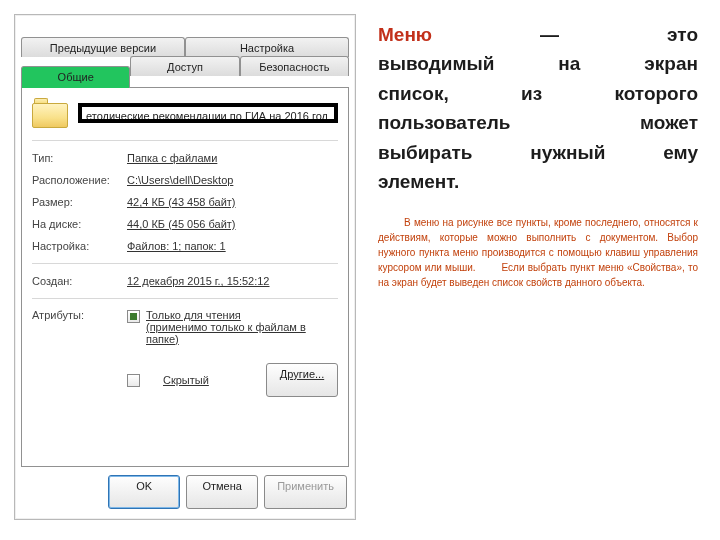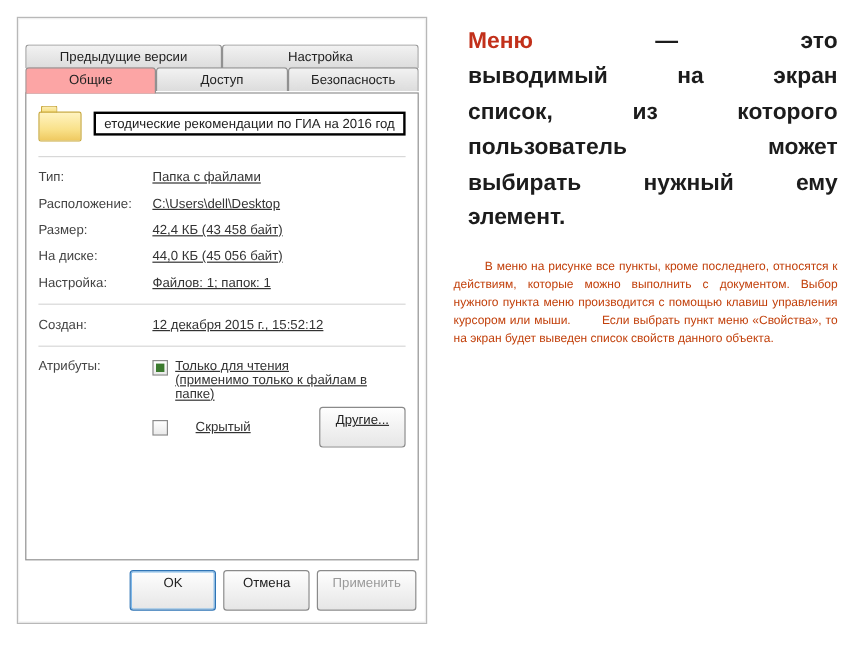--- a/index.html
+++ b/index.html
@@ -48,24 +48,25 @@
     white-space: nowrap;
     overflow: hidden;
     text-overflow: ellipsis;
     height: 20px;
     line-height: 16px;
   }
   .tab.inactive {
     background: linear-gradient(#f2f2f2, #dcdcdc);
   }
   .tab.active {
-    background: #fca5a5;
+    background: #22c55e;
     position: relative;
     height: 22px;
     z-index: 2;
+    margin-top: 10px;
   }
   .tab-row2 {
     margin-top: -1px;
   }
   .tab-page {
     border: 1px solid #919191;
     margin: -1px 6px 0 6px;
     flex: 1;
     background: #fff;
     padding: 10px 10px 8px 10px;
@@ -97,29 +98,28 @@
   .folder-icon .body-part {
     position: absolute;
     top: 5px; left: 0;
     width: 36px; height: 25px;
     background: linear-gradient(#fff3c0, #f9e18a 60%, #efc960);
     border: 1px solid #c9a93d;
     border-radius: 2px;
   }
   .name-field {
     flex: 1;
-    border: 2px solid #000000;
+    border: 4px solid #000000;
     height: 20px;
     line-height: 18px;
     padding: 0 4px;
     font-size: 11px;
     color: #222;
     white-space: nowrap;
     overflow: hidden;
-    text-align: center;
   }
   hr.sep {
     border: none;
     border-top: 1px solid #d8d8d8;
     margin: 6px 0;
   }
   .prop-row {
     display: flex;
     margin: 5px 0;
     font-size: 11px;
@@ -134,21 +134,21 @@
     color: #333;
     text-decoration: underline;
   }
   .attr-block {
     margin-top: 4px;
   }
   .chk-row {
     display: flex;
     align-items: flex-start;
     gap: 6px;
-    margin-bottom: 4px;
+    margin-bottom: 18px;
     font-size: 11px;
     color: #333;
   }
   .chk {
     width: 13px; height: 13px;
     border: 1px solid #8a8a8a;
     background: linear-gradient(#fff,#eaeaea);
     position: relative;
     flex: 0 0 13px;
     margin-top: 1px;
@@ -205,21 +205,20 @@
     padding: 6px 8px 6px 22px;
     font-family: Arial, sans-serif;
   }
   .def {
     font-size: 19px;
     line-height: 1.55;
     color: #1c1c1c;
     font-weight: bold;
     text-align: justify;
     text-align-last: justify;
-    margin-left: 12px;
   }
   .def .menu-word {
     color: #c2301a;
   }
   .def .justify-line {
     display: block;
     text-align: justify;
     text-align-last: justify;
   }
   .body-text {

